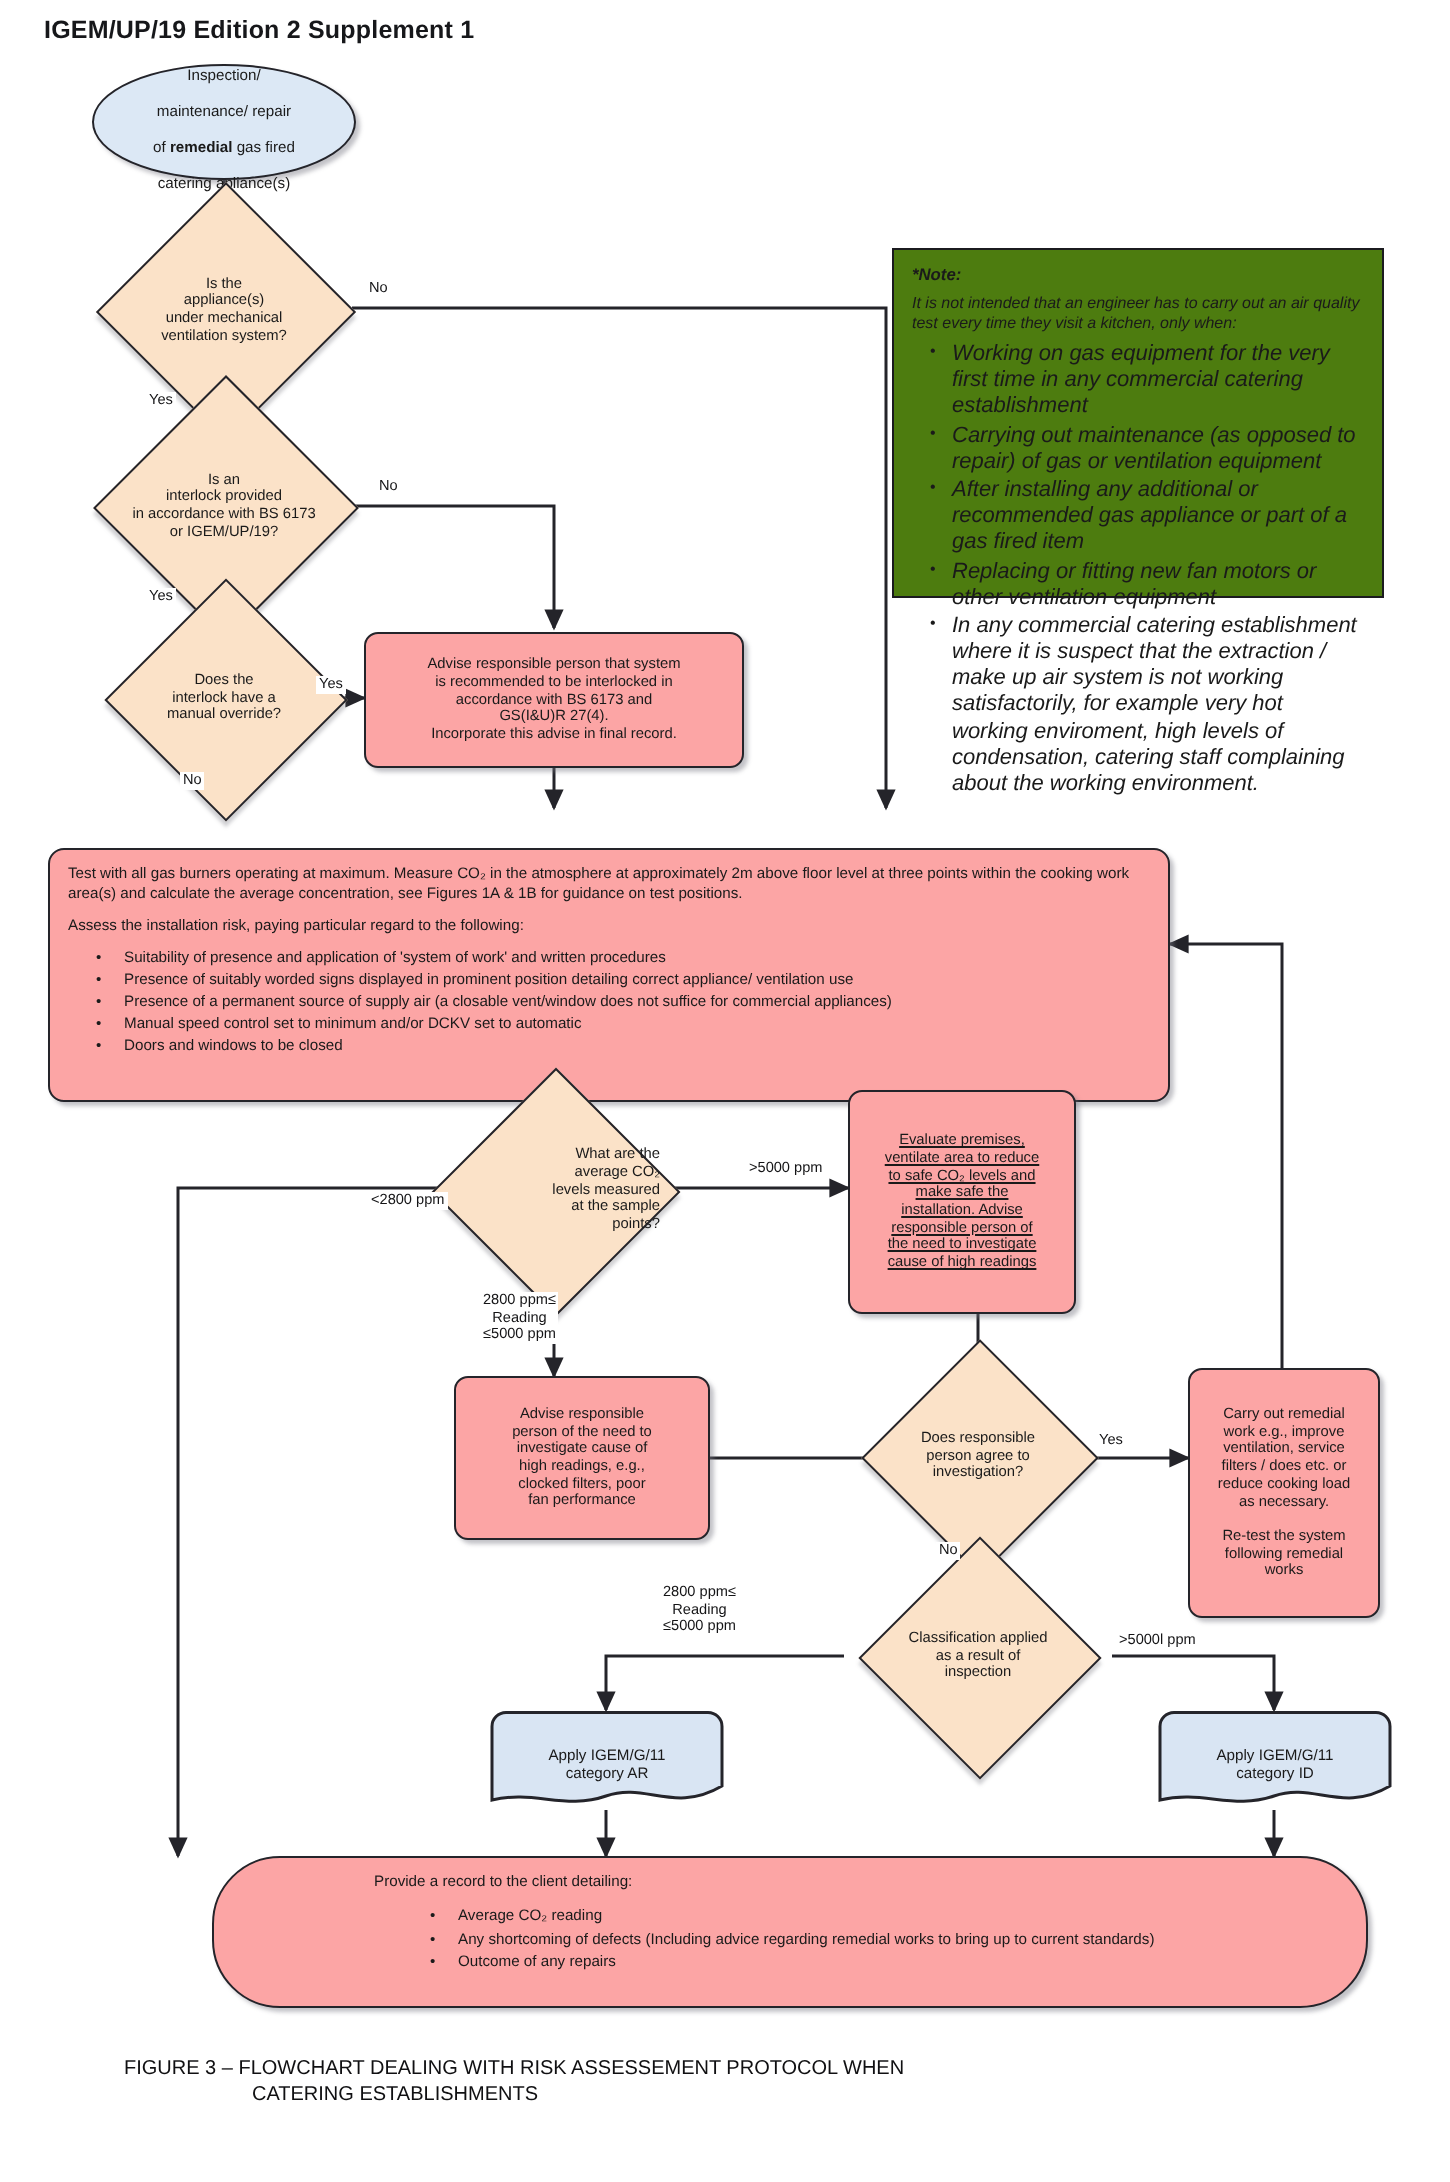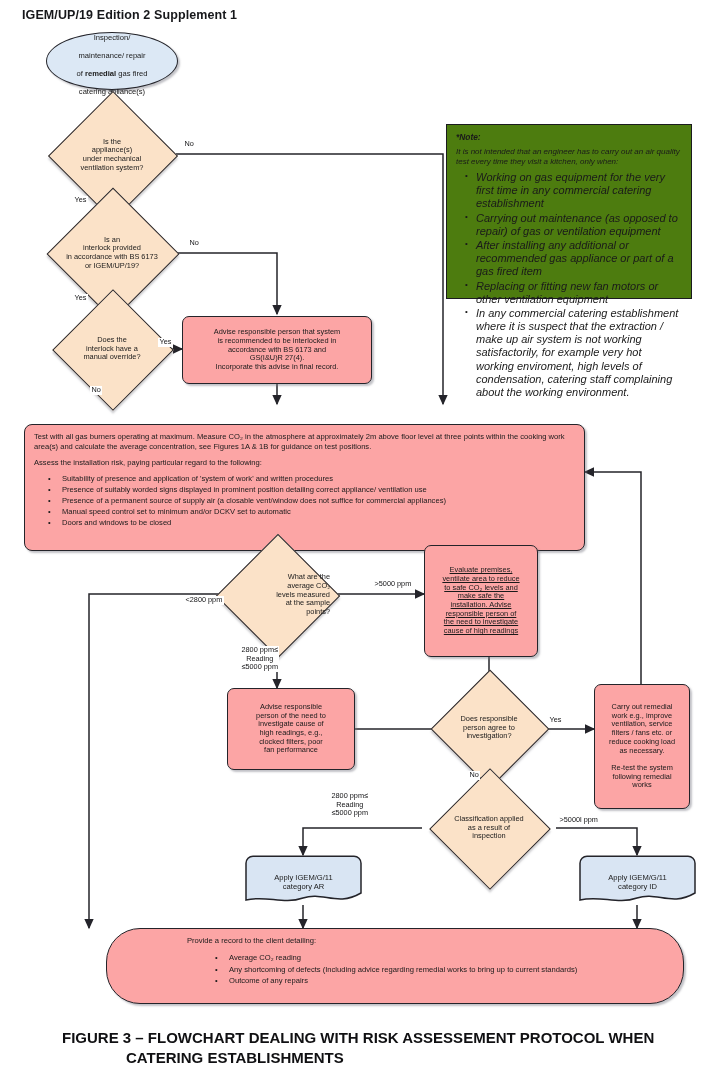--- a/index.html
+++ b/index.html
@@ -94,21 +94,21 @@
   
   .elabel{
     position:absolute;font-size:7.3px;color:#141416;
     background:#ffffff;padding:0 1.5px;line-height:1.18;white-space:pre-line;
     text-align:center;
   }
 
   
   .caption{
     position:absolute;left:62px;top:1028px;width:640px;
-    font-size:15px;font-weight:bold;line-height:1.33;color:#101012;
+    font-size:10px;font-weight:normal;line-height:1.33;color:#101012;
   }
   .caption .cap-l2,.caption .cap-l3{padding-left:64px;}
 
   b.strong{font-weight:bold;}
 </style>
 </head>
 <body>
 
 <div id="page">
 
@@ -265,21 +265,21 @@
     <div class="dshape" style="width:82px;height:82px;left:25px;top:-1px;"></div>
     <div class="txt" style="width:130px;">Does responsible
 person agree to
 investigation?</div>
   </div>
 
   <div class="node box" style="left:594px;top:684px;width:96px;height:125px;">
     <div class="txt">Carry out remedial
 work e.g., improve
 ventilation, service
-filters / fans etc. or
+filters / does etc. or
 reduce cooking load
 as necessary.
 
 Re-test the system
 following remedial
 works</div>
   </div>
 
   <div class="node diamond" style="left:422px;top:792px;width:134px;height:72px;">
     <div class="dshape" style="width:84px;height:84px;left:25px;top:-6px;"></div>

